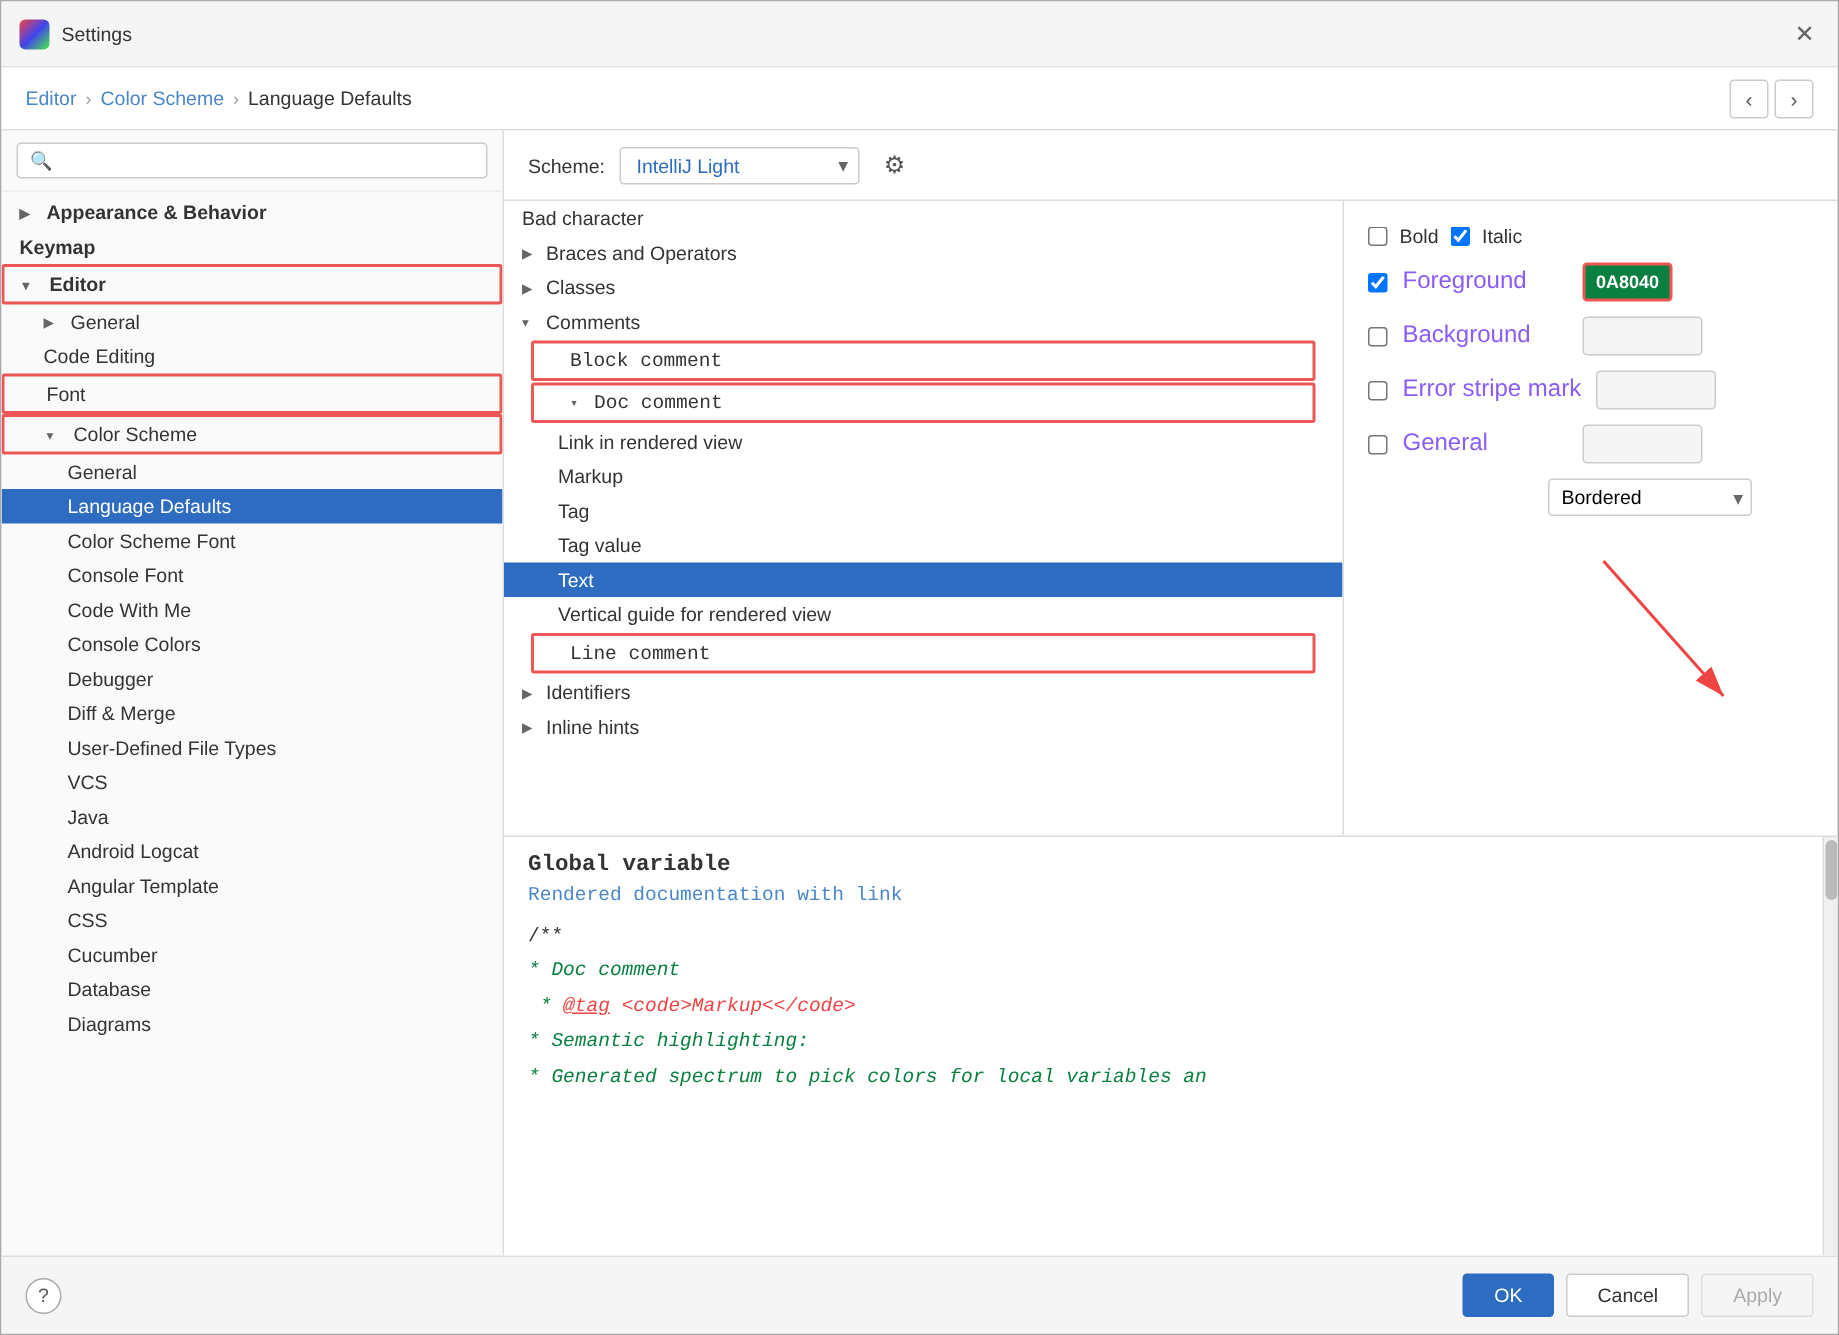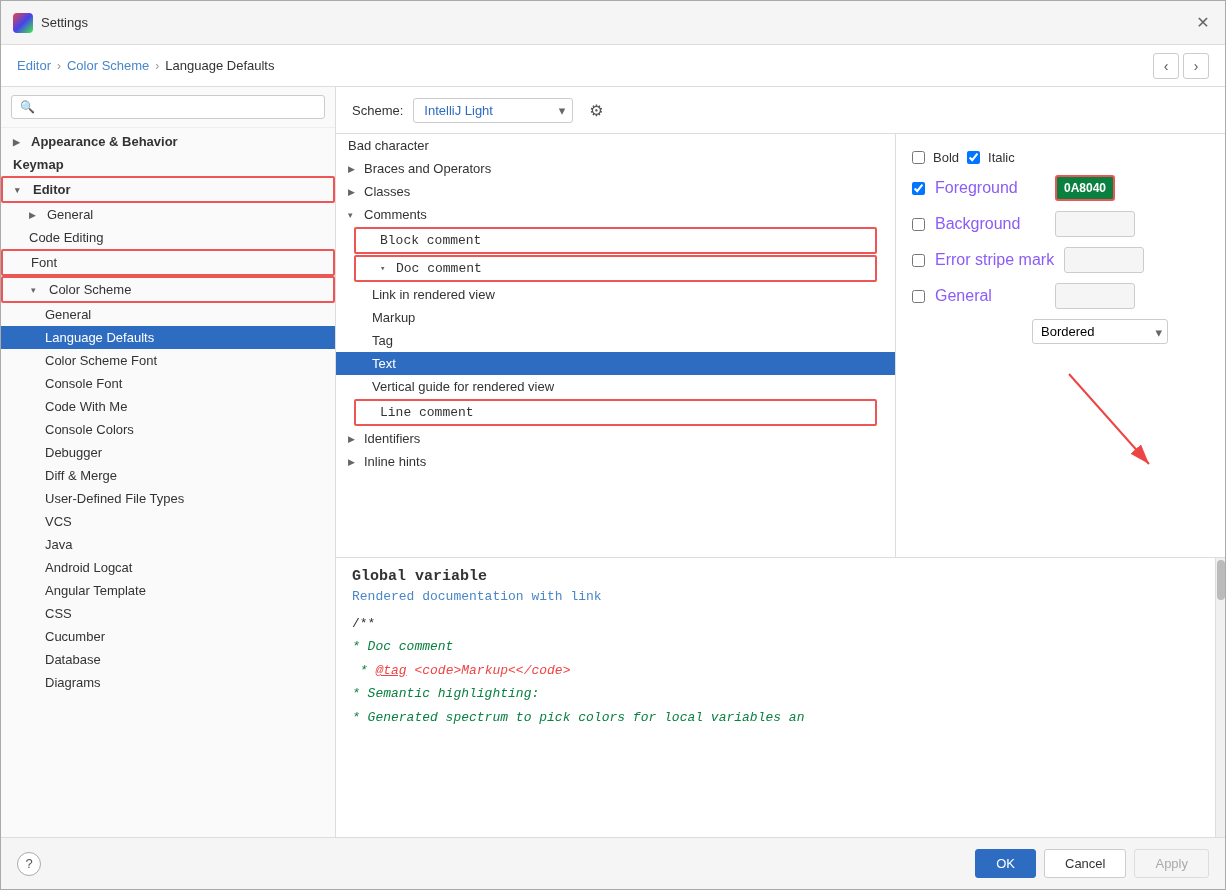--- a/index.html
+++ b/index.html
@@ -238,20 +238,23 @@
             </div>
             <div class="tree-item indent2">
               <span>Link in rendered view</span>
             </div>
             <div class="tree-item indent2">
               <span>Markup</span>
             </div>
             <div class="tree-item indent2">
               <span>Tag</span>
             </div>
+            <div class="tree-item indent2">
+              <span>Tag value</span>
+            </div>
             <div class="tree-item indent2 selected">
               <span>Text</span>
             </div>
             <div class="tree-item indent2">
               <span>Vertical guide for rendered view</span>
             </div>
             <div class="tree-item indent1 boxed">
               <span>Line comment</span>
             </div>
             <div class="tree-item">

